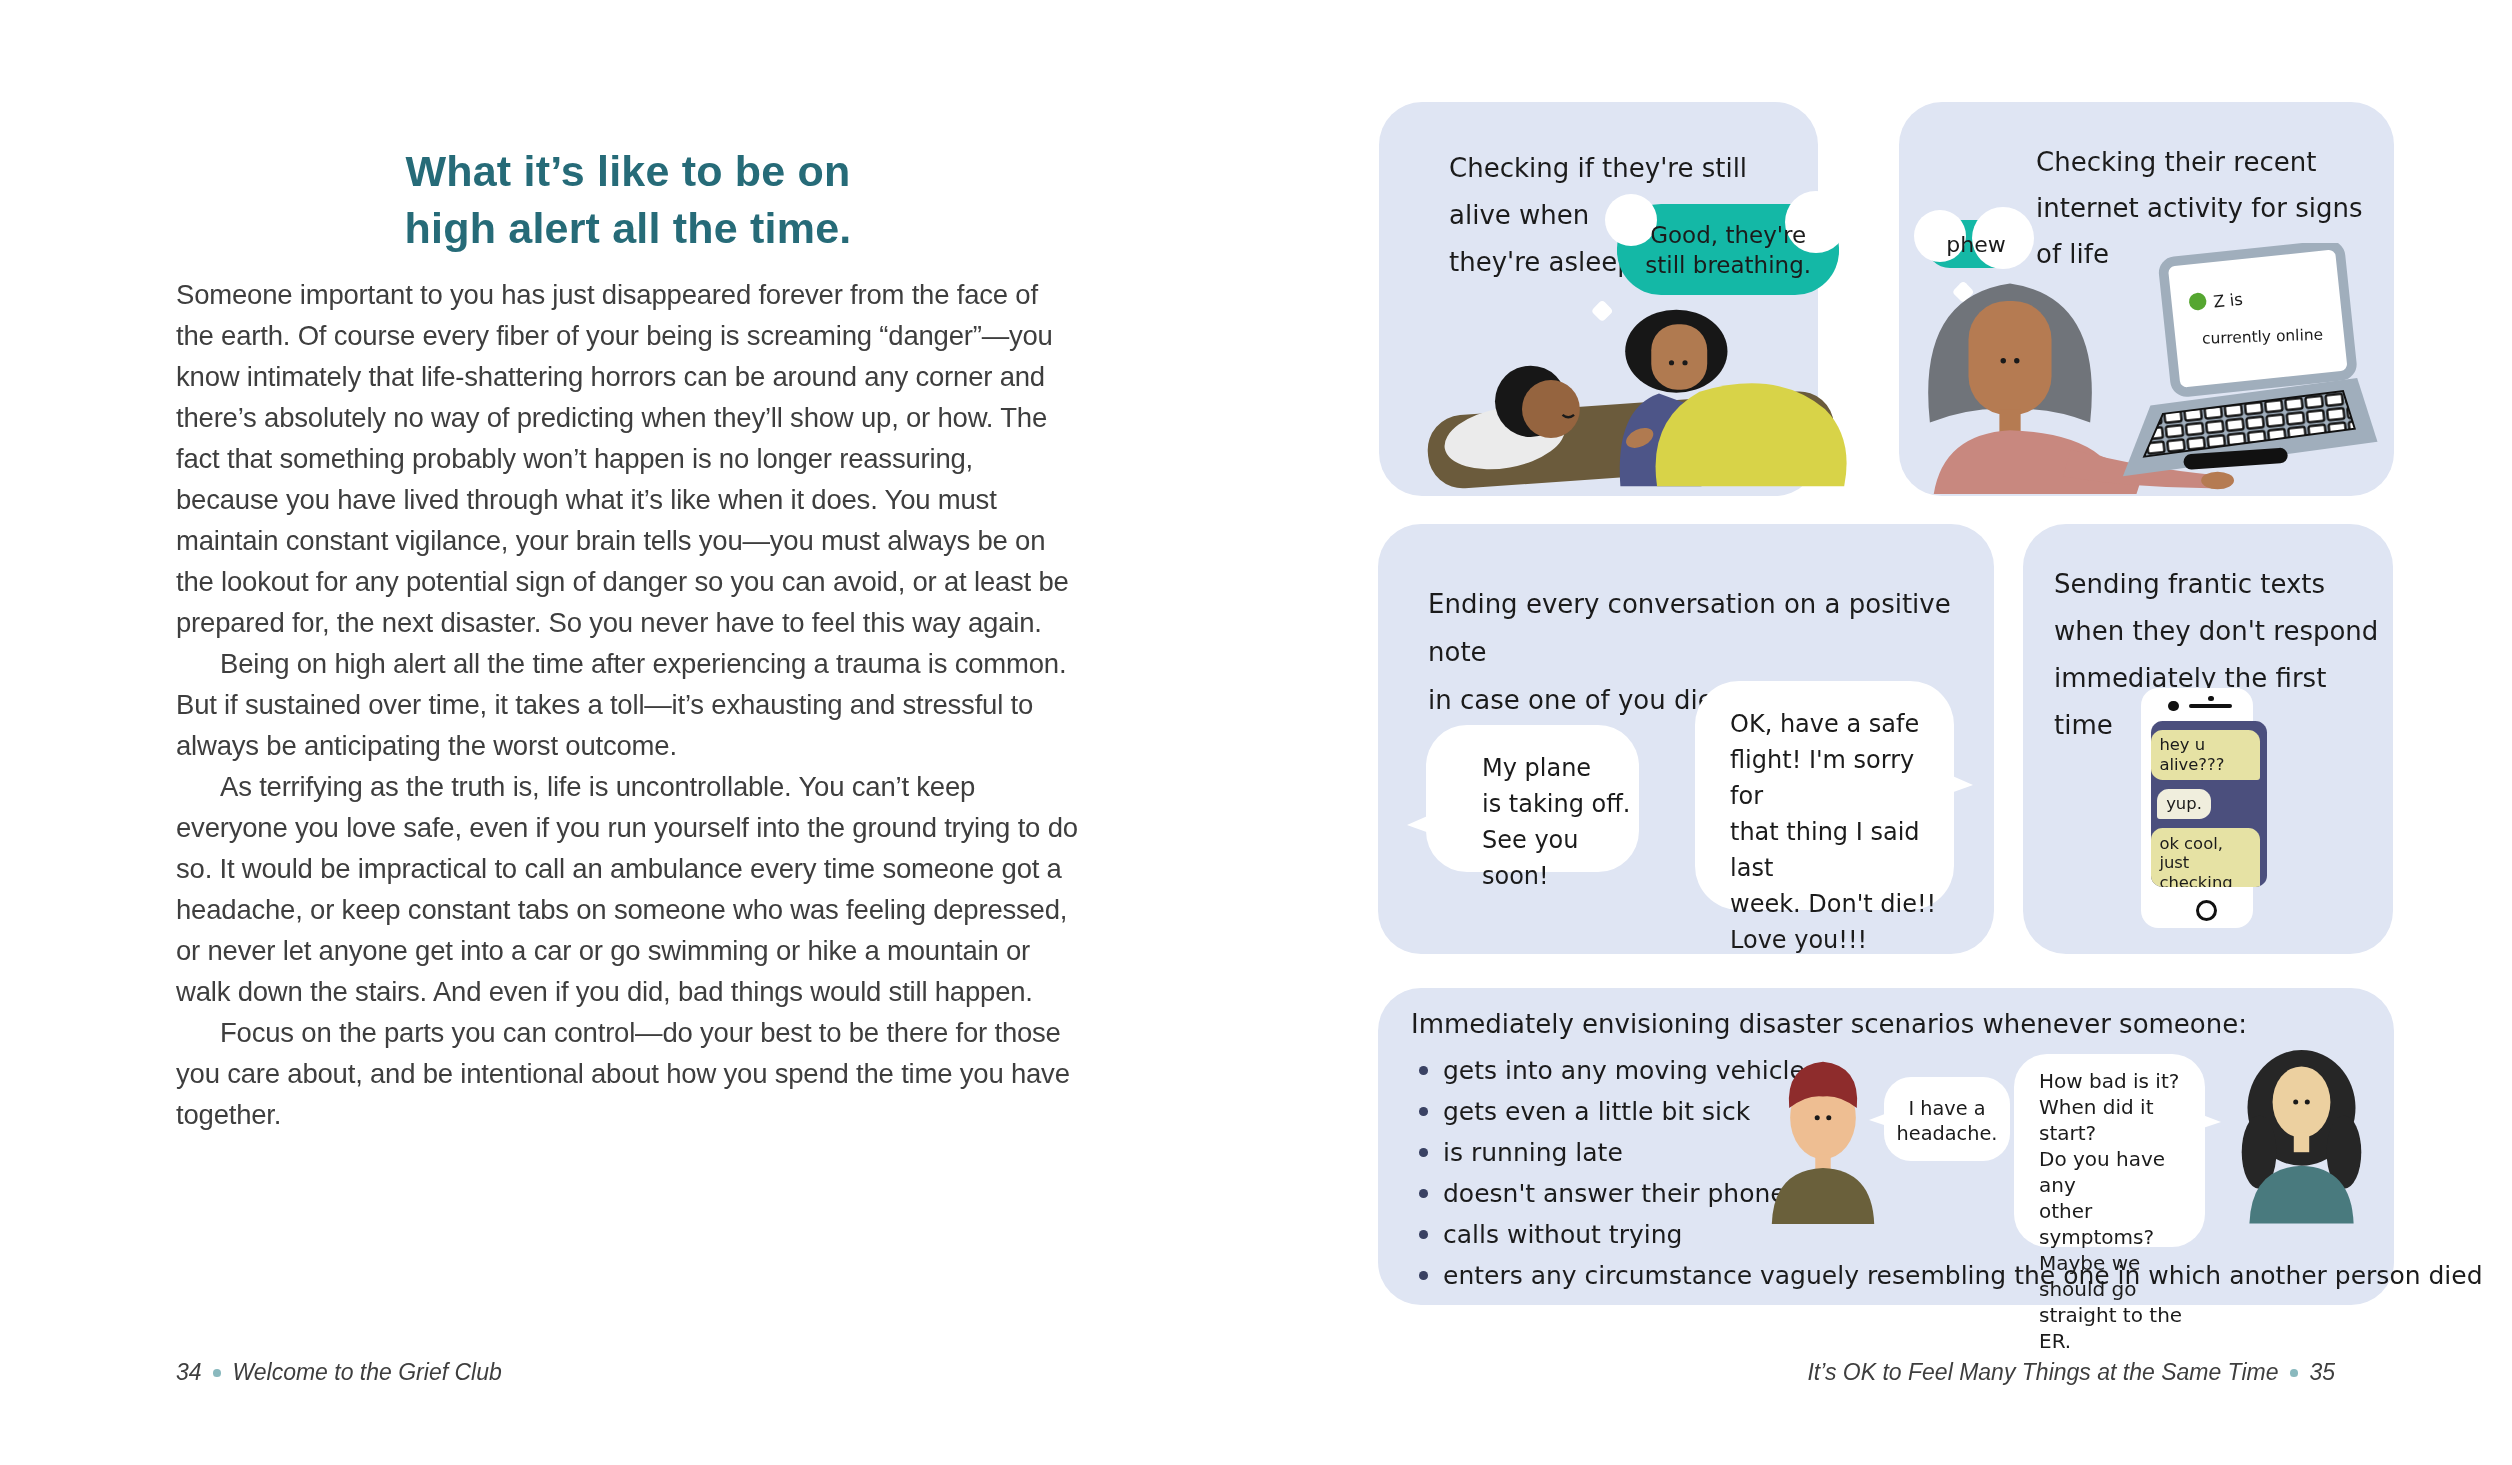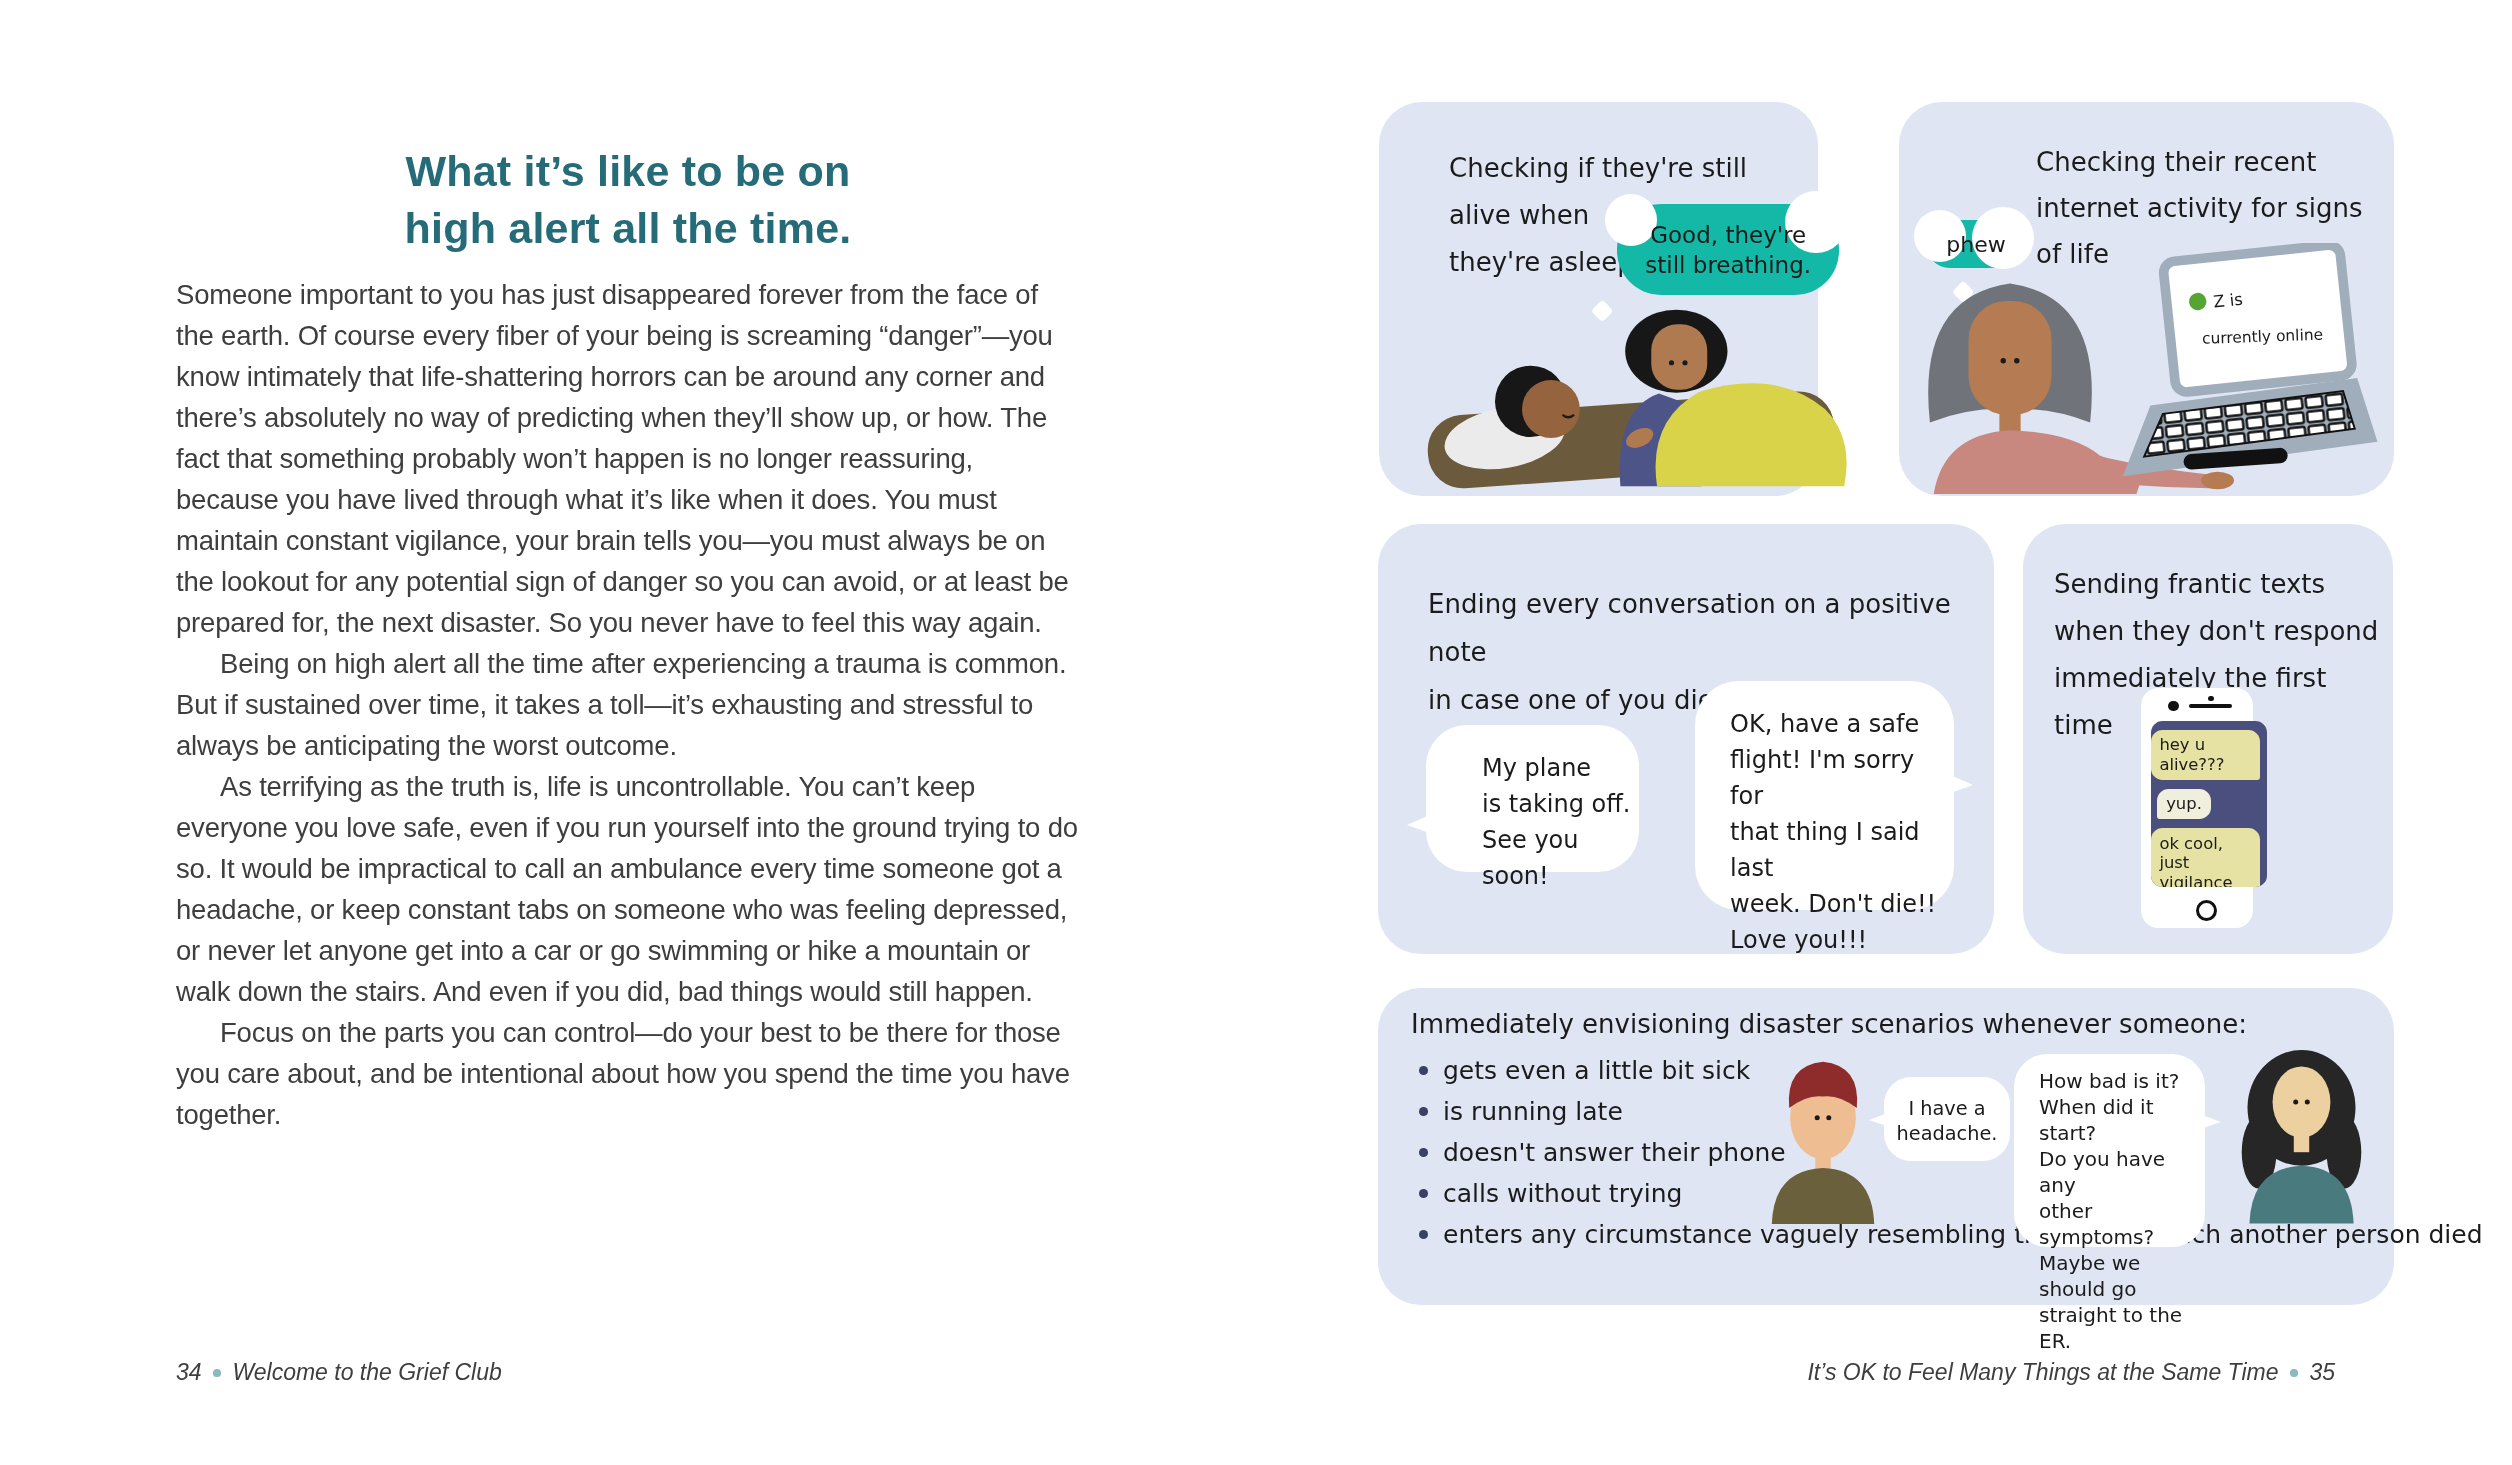--- a/index.html
+++ b/index.html
@@ -197,29 +197,30 @@
 when they don't respond
 immediately the first time</div>
       <div class="phone">
         <div class="cam"></div>
         <div class="spk-dot"></div>
         <div class="speaker"></div>
         <div class="screen">
           <div class="msg sent preline">hey u alive???</div>
           <div class="msg recv preline">yup.</div>
           <div class="msg sent preline">ok cool,
-just vigilance</div>
+just checking</div>
         </div>
         <div class="home"></div>
       </div>
     </div>
 
     <div class="panel p5">
       <div class="heading hand">Immediately envisioning disaster scenarios whenever someone:</div>
       <ul class="hand">
+        <li>gets into any moving vehicle</li>
         <li>gets even a little bit sick</li>
         <li>is running late</li>
         <li>doesn't answer their phone</li>
         <li>calls without trying</li>
         <li>enters any circumstance vaguely resembling the one in which another person died</li>
       </ul>
       <svg class="illus illus-man" viewBox="0 0 118 178">
         <ellipse cx="59" cy="68" rx="34" ry="43" fill="#eebe92"></ellipse>
         <path d="M24 58 Q20 14 59 10 Q98 14 94 58 Q76 44 59 46 Q42 44 24 58 Z" fill="#8e2c2c"></path>
         <circle cx="53" cy="68" r="2.6" fill="#1a1a1a"></circle>

